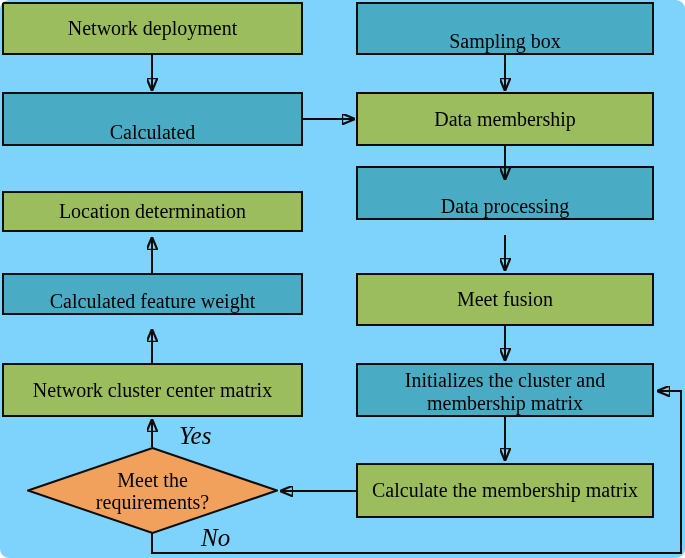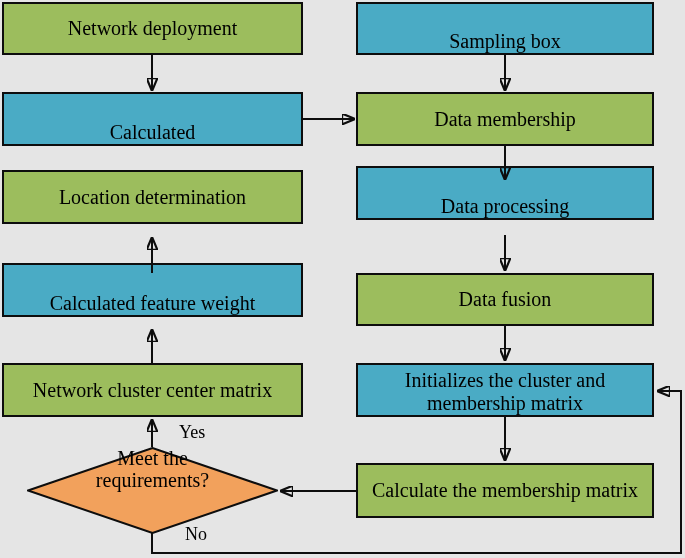--- a/index.html
+++ b/index.html
@@ -6,110 +6,111 @@
     --green:#9cbd5d;
     --blue:#4aabc5;
     --orange:#f2a15c;
     --line:#0d0d0d;
     --text:#000000;
   }
   html,body{margin:0;padding:0;background:#ffffff;}
   #stage{
     position:relative;
     width:685px;height:558px;
-    background:#e5e5e5;
+    background:#7dd3fc;
     font-family:"Liberation Serif","DejaVu Serif",serif;
     color:var(--text);
     overflow:hidden;
+    border-radius:9px;
   }
   .node{
     position:absolute;
     box-sizing:border-box;
     border:2px solid var(--line);
     display:flex;align-items:center;justify-content:center;
     text-align:center;
     font-size:20px;line-height:1.15;
   }
   .node.green{background:var(--green);}
   .node.blue{background:var(--blue);align-items:flex-end;}
   .col-left{left:2px;width:301px;}
   .col-right{left:356px;width:298px;}
   .node span{display:block;padding:0 10px;}
   #diamond{
     position:absolute;left:27px;top:447px;width:251px;height:87px;
   }
   #diamond svg{position:absolute;left:0;top:0;}
   #diamond .dlabel{
     position:absolute;left:0;top:0;width:100%;height:100%;
-    display:flex;justify-content:center;
+    display:flex;align-items:center;justify-content:center;
     text-align:center;font-size:20px;line-height:1.1;
   }
   #diamond .dlabel span{display:block;max-width:150px;}
   .edge-label{
-    position:absolute;font-size:18px;
+    position:absolute;font-size:25px;font-style:italic;
   }
   #connectors{
     position:absolute;left:0;top:0;
     pointer-events:none;
   }
   #connectors path{
     fill:none;stroke:var(--line);stroke-width:2px;
   }
 </style>
 </head>
 <body>
 
 <div id="stage">
 
   <div class="node green col-left" style="top:2px;height:53px;">
     <span>Network deployment</span>
   </div>
   <div class="node blue col-left" style="top:92px;height:54px;">
     <span>Calculated</span>
   </div>
-  <div class="node green col-left" style="top:170px;height:54px;">
+  <div class="node green col-left" style="top:191px;height:41px;">
     <span>Location determination</span>
   </div>
-  <div class="node blue col-left" style="top:263px;height:54px;">
+  <div class="node blue col-left" style="top:273px;height:42px;">
     <span>Calculated feature weight</span>
   </div>
   <div class="node green col-left" style="top:363px;height:54px;">
     <span>Network cluster center matrix</span>
   </div>
 
   <div class="node blue col-right" style="top:2px;height:53px;">
     <span>Sampling box</span>
   </div>
   <div class="node green col-right" style="top:92px;height:54px;">
     <span>Data membership</span>
   </div>
   <div class="node blue col-right" style="top:166px;height:54px;">
     <span>Data processing</span>
   </div>
   <div class="node green col-right" style="top:273px;height:53px;">
-    <span>Data fusion</span>
+    <span>Meet fusion</span>
   </div>
   <div class="node blue col-right" style="top:363px;height:54px;">
     <span>Initializes the cluster and membership matrix</span>
   </div>
   <div class="node green col-right" style="top:463px;height:55px;">
     <span>Calculate the membership matrix</span>
   </div>
 
   <div id="diamond">
     <svg width="251" height="87" viewBox="0 0 251 87">
       <polygon points="1,43.5 125.5,1 250,43.5 125.5,86" fill="#f2a15c" stroke="#0d0d0d" stroke-width="2"></polygon>
     </svg>
     <div class="dlabel">
       <span>Meet the requirements?</span>
     </div>
   </div>
 
   <span class="edge-label" style="left:179px;top:422px;">Yes</span>
-  <span class="edge-label" style="left:185px;top:524px;">No</span>
+  <span class="edge-label" style="left:201px;top:524px;">No</span>
 
   <svg id="connectors" width="685" height="558" viewBox="0 0 685 558">
     <defs>
       <marker id="ah" viewBox="0 0 12 10" refX="11" refY="5" markerWidth="13" markerHeight="11" markerUnits="userSpaceOnUse" orient="auto">
         <path d="M0,0 L12,5 L0,10 Z" fill="#0d0d0d" stroke="none"></path>
       </marker>
     </defs>
     <path d="M152,55 L152,90" marker-end="url(#ah)"></path>
     <path d="M303,119 L354,119" marker-end="url(#ah)"></path>
     <path d="M505,55 L505,90" marker-end="url(#ah)"></path>

